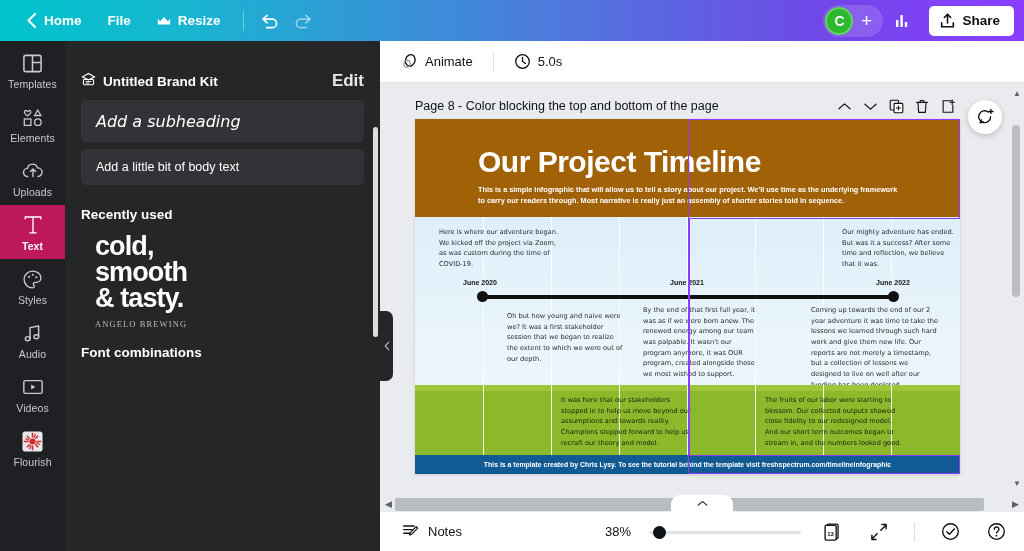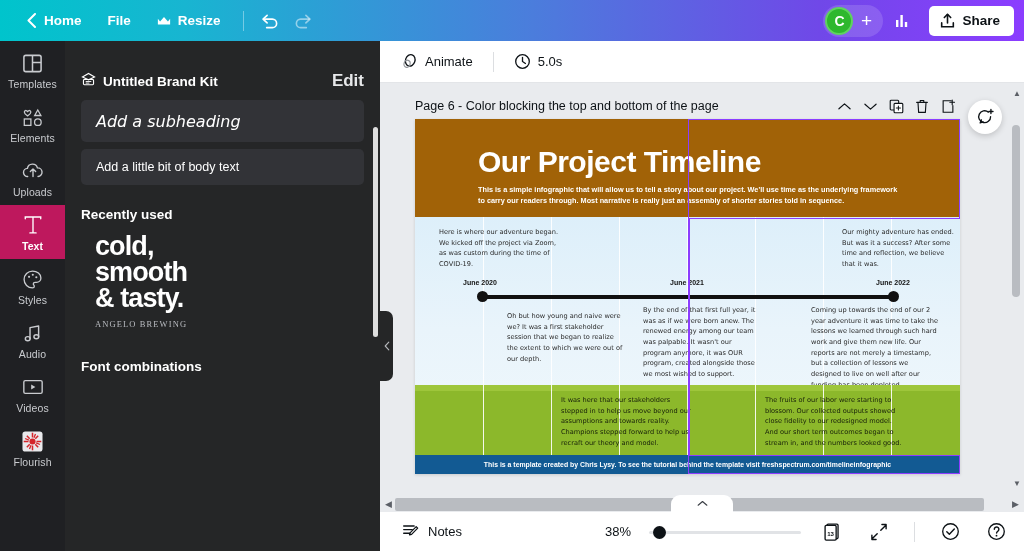--- a/index.html
+++ b/index.html
@@ -397,21 +397,21 @@
       <div class="text-card card-body">Add a little bit of body text</div>
 
       <div class="section-title">Recently used</div>
       <div class="recent-card">
         <div class="recent-big">cold,</div>
         <div class="recent-big">smooth</div>
         <div class="recent-big">&amp; tasty.</div>
         <div class="recent-small">ANGELO BREWING</div>
       </div>
 
-      <div class="section-title" style="margin-top:30px">Font combinations</div>
+      <div class="section-title" style="margin-top:16px">Font combinations</div>
 
       <div class="panel-scroll"></div>
     </div>
 
     <div class="collapse-handle">
       <svg width="6" height="10" viewBox="0 0 7 11">
           <path d="M5.6 1L1.4 5.5l4.2 4.5" stroke="#b5b7bb" stroke-width="1.3" fill="none" stroke-linecap="round" stroke-linejoin="round"></path>
         </svg>
     </div>
 
@@ -431,21 +431,21 @@
               <circle cx="9" cy="9" r="7.2" stroke="#0d1216" stroke-width="1.4" fill="none"></circle>
               <path d="M9 4.6V9l3.1 2.1" stroke="#0d1216" stroke-width="1.4" fill="none" stroke-linecap="round"></path>
             </svg>
           <span>5.0s</span>
         </div>
       </div>
 
       <div class="canvas-area">
 
         <div class="page-head">
-          <span class="page-title">Page 6 - Color blocking the top and bottom of the page</span>
+          <span class="page-title">Page 8 - Color blocking the top and bottom of the page</span>
           <span class="page-tools">
             <span class="pt-btn">
               <svg width="13" height="9" viewBox="0 0 14 9">
                   <path d="M1 7l6-5.3L13 7" stroke="#0d1216" stroke-width="1.3" fill="none" stroke-linecap="round" stroke-linejoin="round"></path>
                 </svg>
             </span>
             <span class="pt-btn">
               <svg width="13" height="9" viewBox="0 0 14 9">
                   <path d="M1 2l6 5.3L13 2" stroke="#0d1216" stroke-width="1.3" fill="none" stroke-linecap="round" stroke-linejoin="round"></path>
                 </svg>

